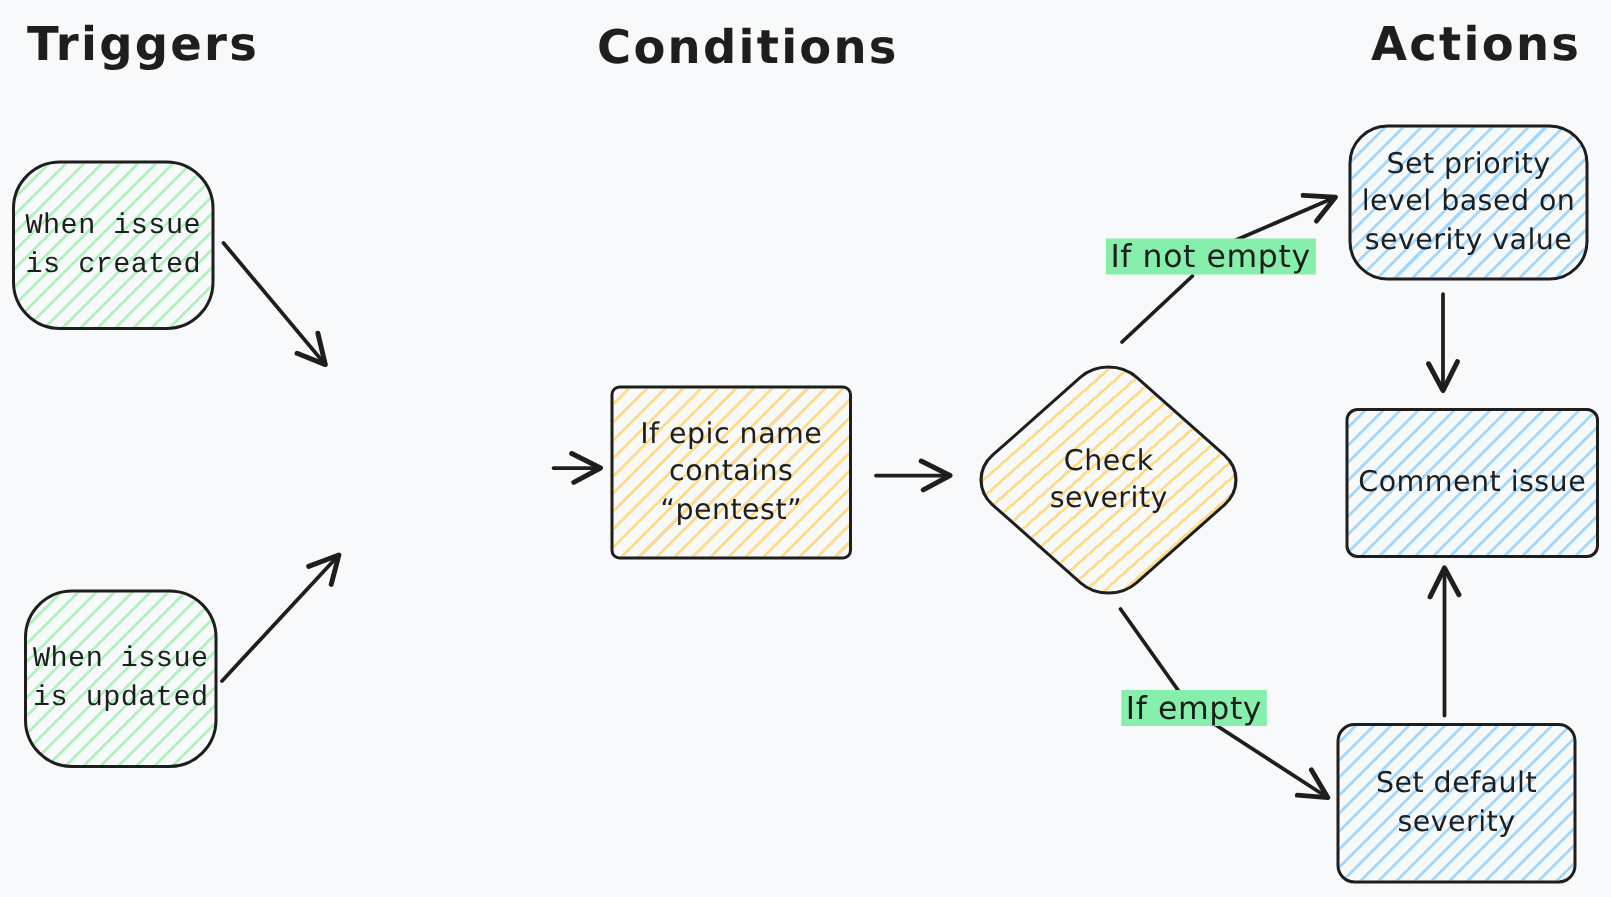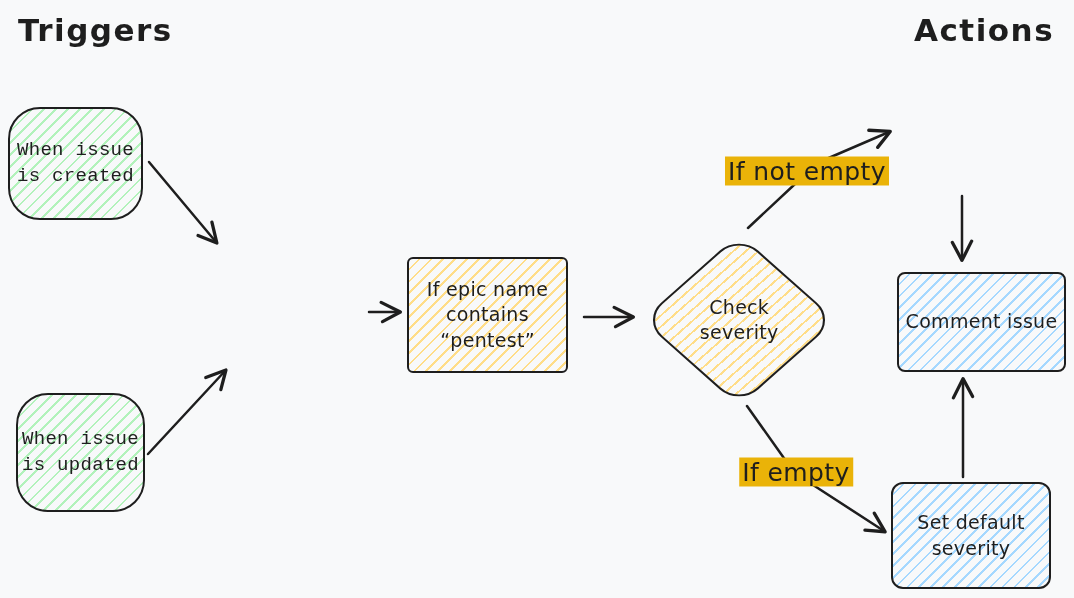--- a/index.html
+++ b/index.html
@@ -74,24 +74,24 @@
     align-items: center;
     justify-content: center;
   }
   .diamond .node-text {
     transform: rotate(-45deg) scale(0.943, 1.064);
     text-align: center;
   }
   .edge-label {
     position: absolute;
     transform: translate(-50%, -50%);
-    font-size: 25px;
+    font-size: 21px;
     letter-spacing: 0.4px;
     color: #1e1e1e;
-    background: #eab308;
+    background: #86efac;
     padding: 0 3px;
     white-space: nowrap;
   }
 </style>
 </head>
 <body>
 
 <div class="canvas">
 
   <svg class="edges" viewBox="0 0 1074 598" xmlns="http://www.w3.org/2000/svg">
@@ -106,20 +106,21 @@
     <path d="M584 317 L632 317" fill="none" stroke="#1e1e1e" stroke-width="2.5" stroke-linecap="round" marker-end="url(#arrowhead)"></path>
     <path d="M748 228 L795 184" fill="none" stroke="#1e1e1e" stroke-width="2.5" stroke-linecap="round"></path>
     <path d="M824 160 L889 132" fill="none" stroke="#1e1e1e" stroke-width="2.5" stroke-linecap="round" marker-end="url(#arrowhead)"></path>
     <path d="M747 406 L786 461" fill="none" stroke="#1e1e1e" stroke-width="2.5" stroke-linecap="round"></path>
     <path d="M810 483 L884 531" fill="none" stroke="#1e1e1e" stroke-width="2.5" stroke-linecap="round" marker-end="url(#arrowhead)"></path>
     <path d="M962 196 L962 259" fill="none" stroke="#1e1e1e" stroke-width="2.5" stroke-linecap="round" marker-end="url(#arrowhead)"></path>
     <path d="M963 477 L963 380" fill="none" stroke="#1e1e1e" stroke-width="2.5" stroke-linecap="round" marker-end="url(#arrowhead)"></path>
   </svg>
 
   <div class="col-header" style="left:18px; top:12px">Triggers</div>
+  <div class="col-header" style="left:398px; top:14px">Conditions</div>
   <div class="col-header" style="left:914px; top:12px">Actions</div>
 
   <div class="node fill-green" style="left:8px; top:107px; width:135px; height:113px; border-radius:32px">
     <span class="node-text">When issue
 is created</span>
   </div>
   <div class="node fill-green" style="left:16px; top:393px; width:129px; height:119px; border-radius:32px">
     <span class="node-text">When issue
 is updated</span>
   </div>
@@ -128,20 +129,25 @@
     <span class="node-text">If epic name
 contains
 “pentest”</span>
   </div>
 
   <div class="diamond">
     <span class="node-text">Check
 severity</span>
   </div>
 
+  <div class="node fill-blue" style="left:899px; top:83px; width:160px; height:104px; border-radius:26px">
+    <span class="node-text">Set priority
+level based on
+severity value</span>
+  </div>
   <div class="node fill-blue" style="left:897px; top:272px; width:169px; height:100px; border-radius:8px">
     <span class="node-text">Comment issue</span>
   </div>
   <div class="node fill-blue" style="left:891px; top:482px; width:160px; height:107px; border-radius:12px">
     <span class="node-text">Set default
 severity</span>
   </div>
 
   <div class="edge-label" style="left:807px; top:171px">If not empty</div>
   <div class="edge-label" style="left:796px; top:472px">If empty</div>

